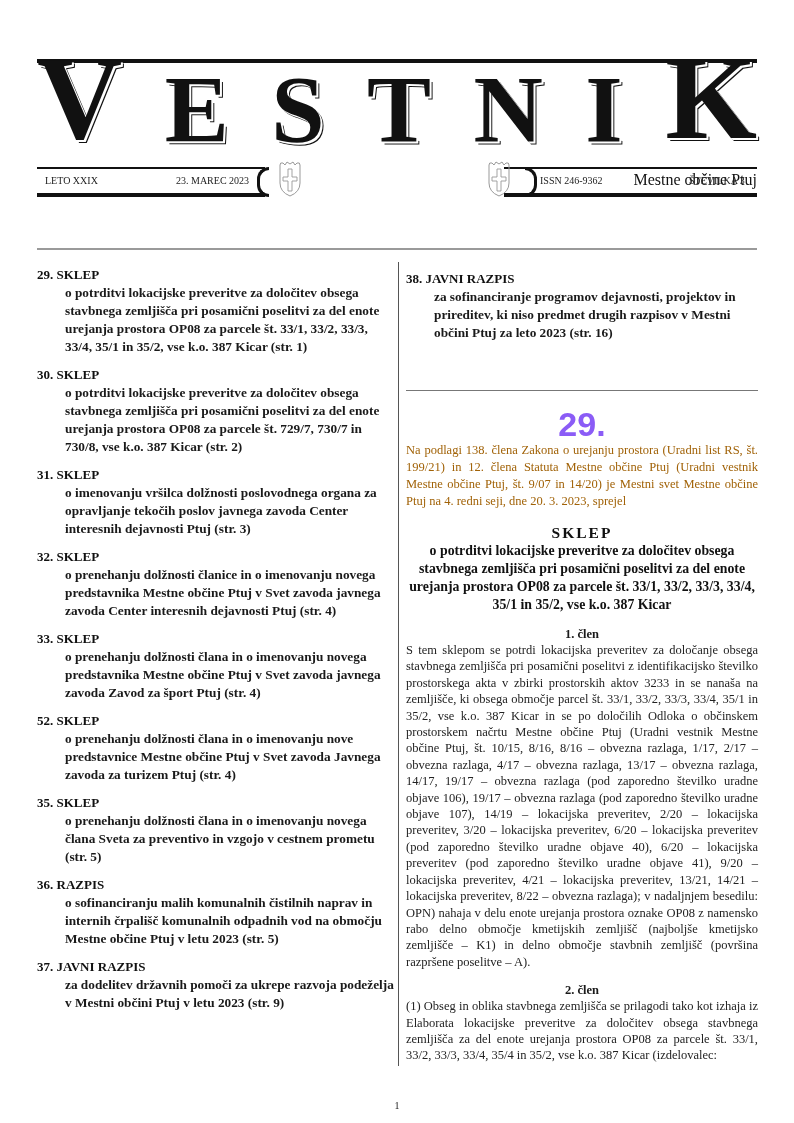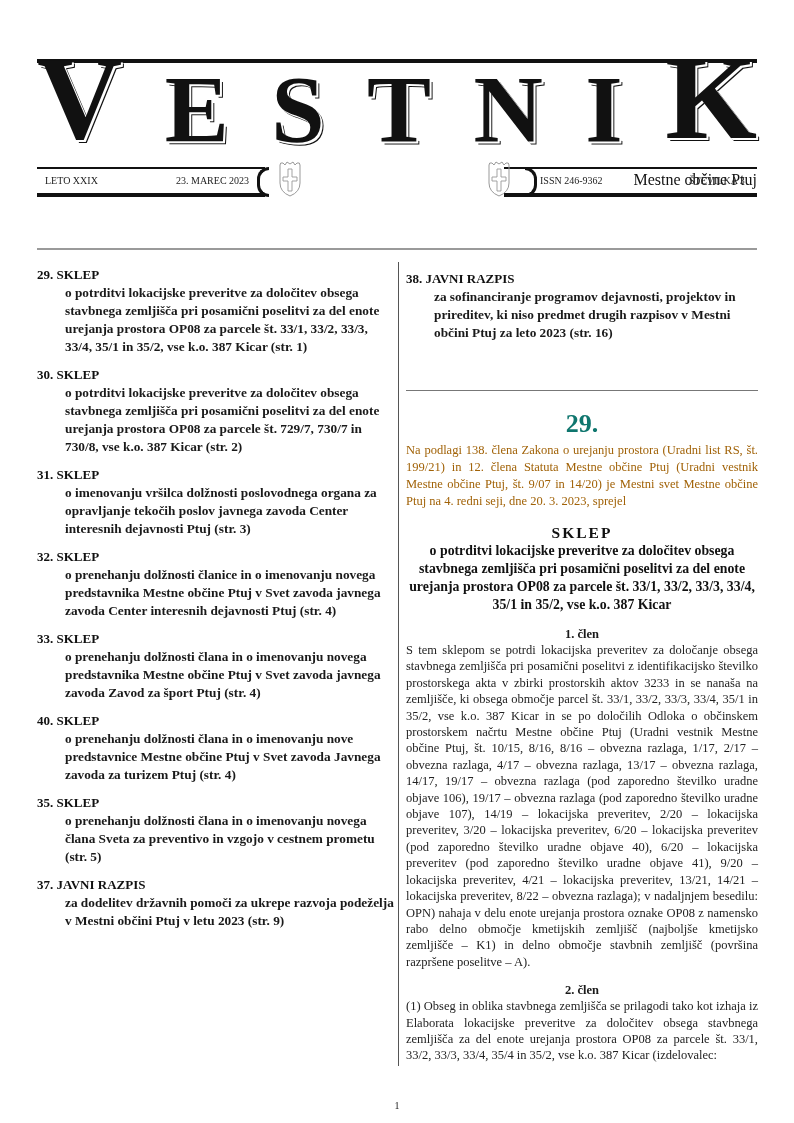--- a/index.html
+++ b/index.html
@@ -31,21 +31,21 @@
   .col-left { position: absolute; left: 37px; top: 266px; width: 360px; }
   .col-divider { position: absolute; left: 398px; top: 262px; width: 1px; height: 804px; background: #555; }
   .col-right { position: absolute; left: 406px; top: 270px; width: 352px; }
 
   .toc-item { margin-bottom: 10px; }
   .toc-head { font-weight: bold; font-size: 13px; line-height: 18px; color: #111; }
   .toc-desc { font-weight: bold; font-size: 13.3px; line-height: 18px; margin-left: 28px; color: #1a1a1a; }
 
   .right-rule { width: 352px; height: 1px; background: #777; margin-top: 48px; }
 
-  .art-num { font-family: Liberation Serif, serif; font-weight: bold; font-size: 26px; text-align: center; line-height: 30px; margin-top: 18px; color: #0f766e; }
+  .art-num { font-family: Liberation Sans, sans-serif; font-weight: bold; font-size: 34px; text-align: center; line-height: 30px; margin-top: 18px; color: #8b5cf6; }
   .preamble { font-size: 12.5px; line-height: 17px; margin-top: 3px; color: #a16207; }
   .doc-title { text-align: center; font-weight: bold; font-size: 15.5px; letter-spacing: 2px; margin-top: 14px; line-height: 18px; color: #111; }
   .doc-sub { text-align: center; font-weight: bold; font-size: 13.8px; line-height: 18px; color: #111; }
   .clen { text-align: center; font-weight: bold; font-size: 12.5px; margin-top: 12px; line-height: 16px; }
   .body-text { font-size: 12.5px; line-height: 16.4px; text-align: justify; color: #222; hyphens: manual; }
 
   .page-num { position: absolute; left: 0; width: 794px; top: 1100px; text-align: center; font-size: 10px; color: #222; }
 </style>
 </head>
 <body>
@@ -105,26 +105,30 @@
   </div>
   <div class="toc-item">
     <div class="toc-head">32. SKLEP</div>
     <div class="toc-desc">o prenehanju dolžnosti članice in o imenovanju novega predstavnika Mestne občine Ptuj v Svet zavoda javnega zavoda Center interesnih dejavnosti Ptuj (str. 4)</div>
   </div>
   <div class="toc-item">
     <div class="toc-head">33. SKLEP</div>
     <div class="toc-desc">o prenehanju dolžnosti člana in o imenovanju novega predstavnika Mestne občine Ptuj v Svet zavoda javnega zavoda Zavod za šport Ptuj (str. 4)</div>
   </div>
   <div class="toc-item">
-    <div class="toc-head">40. SKLEP</div>
+    <div class="toc-head">52. SKLEP</div>
     <div class="toc-desc">o prenehanju dolžnosti člana in o imenovanju nove predstavnice Mestne občine Ptuj v Svet zavoda Javnega zavoda za turizem Ptuj (str. 4)</div>
   </div>
   <div class="toc-item">
     <div class="toc-head">35. SKLEP</div>
     <div class="toc-desc">o prenehanju dolžnosti člana in o imenovanju novega člana Sveta za preventivo in vzgojo v cestnem prometu (str. 5)</div>
+  </div>
+  <div class="toc-item">
+    <div class="toc-head">36. RAZPIS</div>
+    <div class="toc-desc">o sofinanciranju malih komunalnih čistilnih naprav in internih črpališč komunalnih odpadnih vod na območju Mestne občine Ptuj v letu 2023 (str. 5)</div>
   </div>
   <div class="toc-item">
     <div class="toc-head">37. JAVNI RAZPIS</div>
     <div class="toc-desc">za dodelitev državnih pomoči za ukrepe razvoja podeželja v Mestni občini Ptuj v letu 2023 (str. 9)</div>
   </div>
 </div>
 
 <div class="col-divider"></div>
 
 <div class="col-right">

